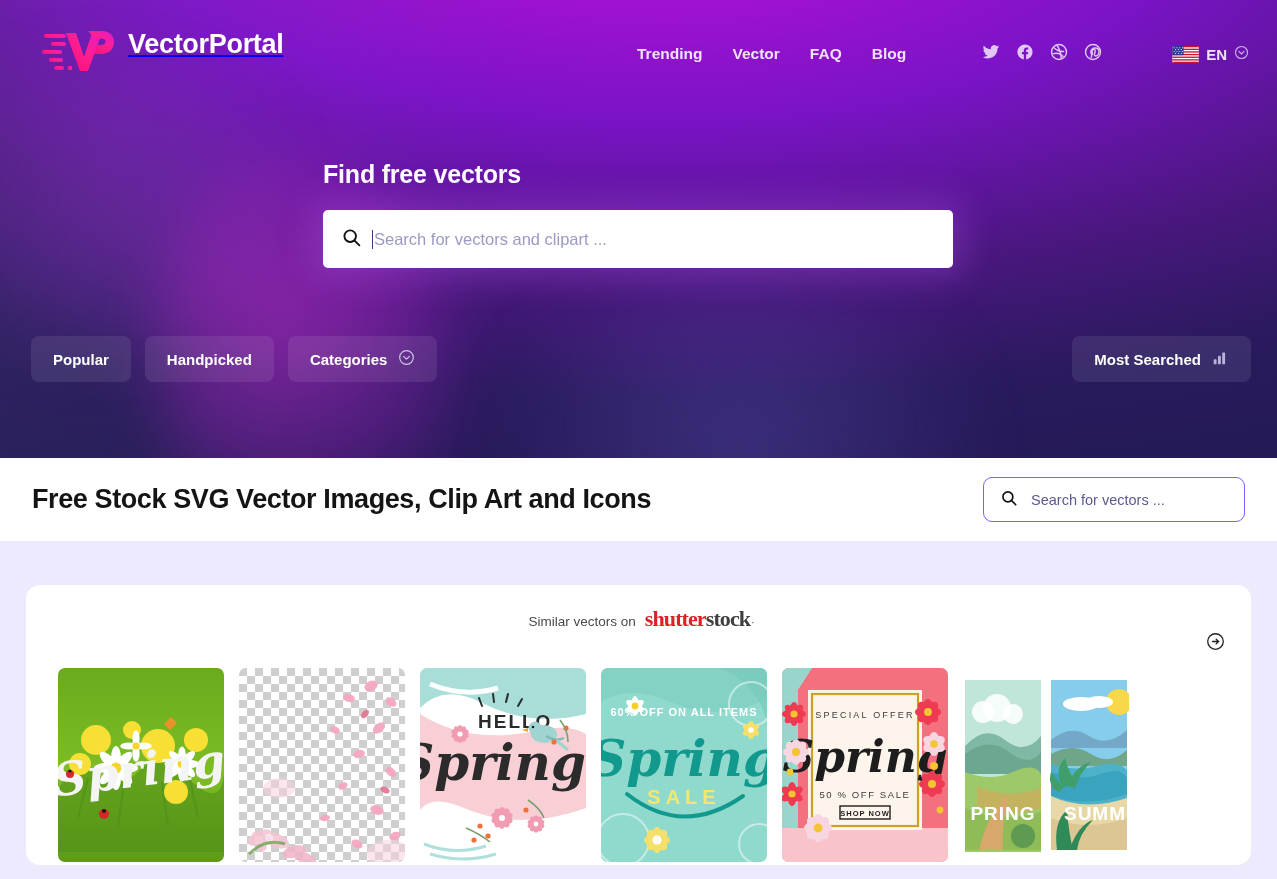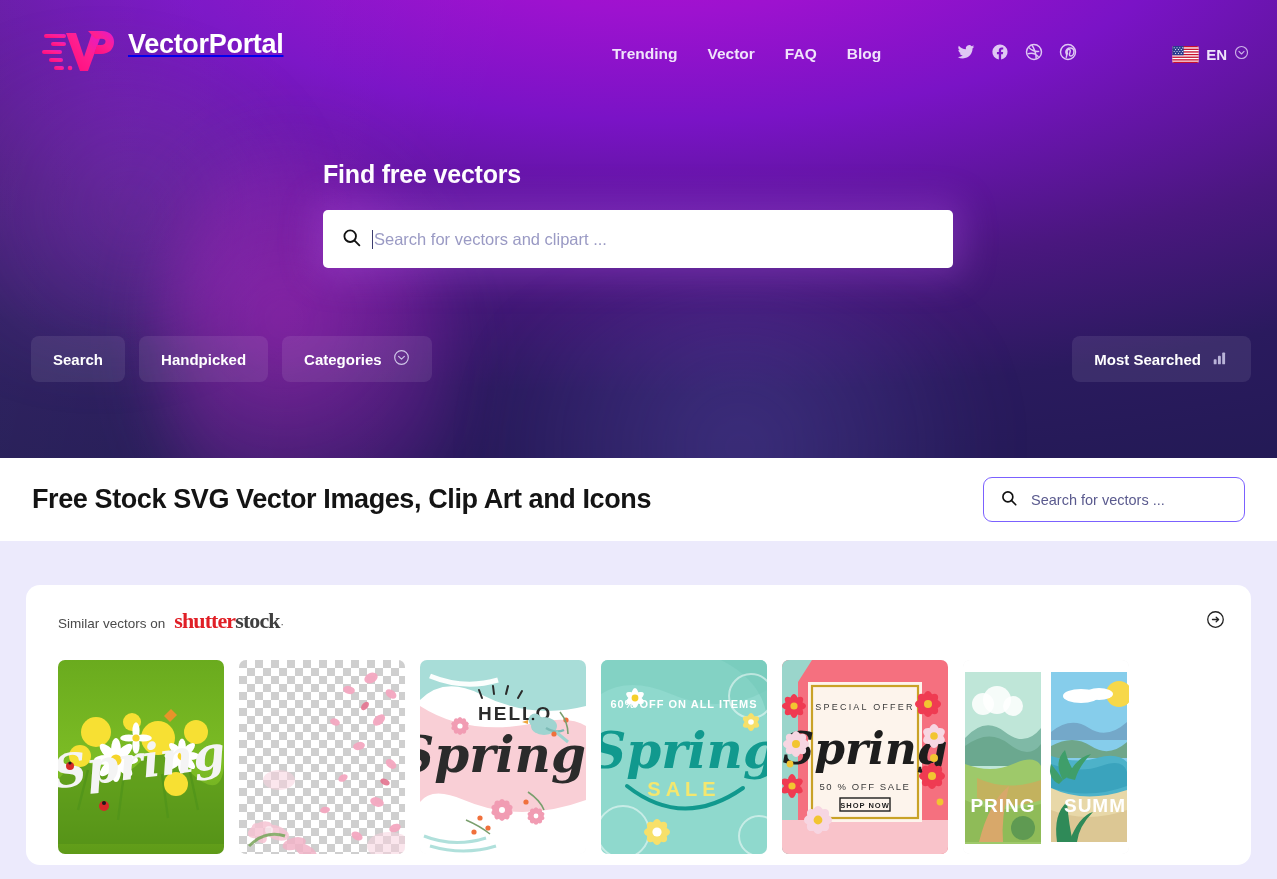--- a/index.html
+++ b/index.html
@@ -62,21 +62,21 @@
     display: flex; align-items: center; gap: 30px;
   }
   .nav-link {
     color: #f0e3fb; font-size: 15.5px; font-weight: bold;
     text-decoration: none; white-space: nowrap;
   }
   .socials { display: flex; align-items: center; gap: 16px; margin-left: 46px; }
   .social-icon { display: block; opacity: .93; }
   .lang {
     display: flex; align-items: center; gap: 7px;
-    margin-left: 65px;
+    margin-left: 40px;
   }
   .flag {
     width: 27px; height: 17px; border-radius: 2px;
     display: block;
   }
   .lang-code { color: #efe4fb; font-size: 15px; font-weight: bold; }
 
   
   .hero-center {
     position: relative; z-index: 5;
@@ -146,21 +146,21 @@
     height: 338px; background: #eceafc;
     padding: 44px 26px 0 26px;
   }
   .promo-card {
     background: #fff; border-radius: 14px;
     height: 280px;
     padding: 21px 26px 0 32px;
   }
   .promo-head {
     display: flex; align-items: center;
-    height: 30px; margin-bottom: 24px;
+    height: 30px; margin-bottom: 32px; flex-direction: column;
   }
   .promo-left { display: flex; align-items: baseline; gap: 9px; }
   .promo-left-label { font-size: 13.5px; color: #4a4a4a; }
   .ss-logo { display: flex; align-items: baseline; }
   .ss-word {
     font-size: 22px; font-weight: bold; letter-spacing: -.9px;
     font-family: Liberation Serif, serif;
   }
   .ss-red { color: #e01f26; }
   .ss-dark { color: #3f3f3f; }
@@ -300,21 +300,21 @@
           <path d="M15.5 15.5 L21 21" stroke-linecap="round"></path>
         </svg>
       </span>
       <span class="caret"></span>
       <span class="search-hero-ph">Search for vectors and clipart ...</span>
     </div>
   </div>
 
   <div class="filters">
     <button class="chip">
-      <span>Search</span>
+      <span>Popular</span>
     </button>
     <button class="chip">
       <span>Handpicked</span>
     </button>
     <button class="chip">
       <span>Categories</span>
       <span>
         <svg width="17" height="17" viewBox="0 0 20 20" fill="none" stroke="#cfc6e8" stroke-width="1.4">
           <circle cx="10" cy="10" r="8"></circle>
           <path d="M6.6 8.6 L10 12 L13.4 8.6" stroke-linecap="round" stroke-linejoin="round"></path>

